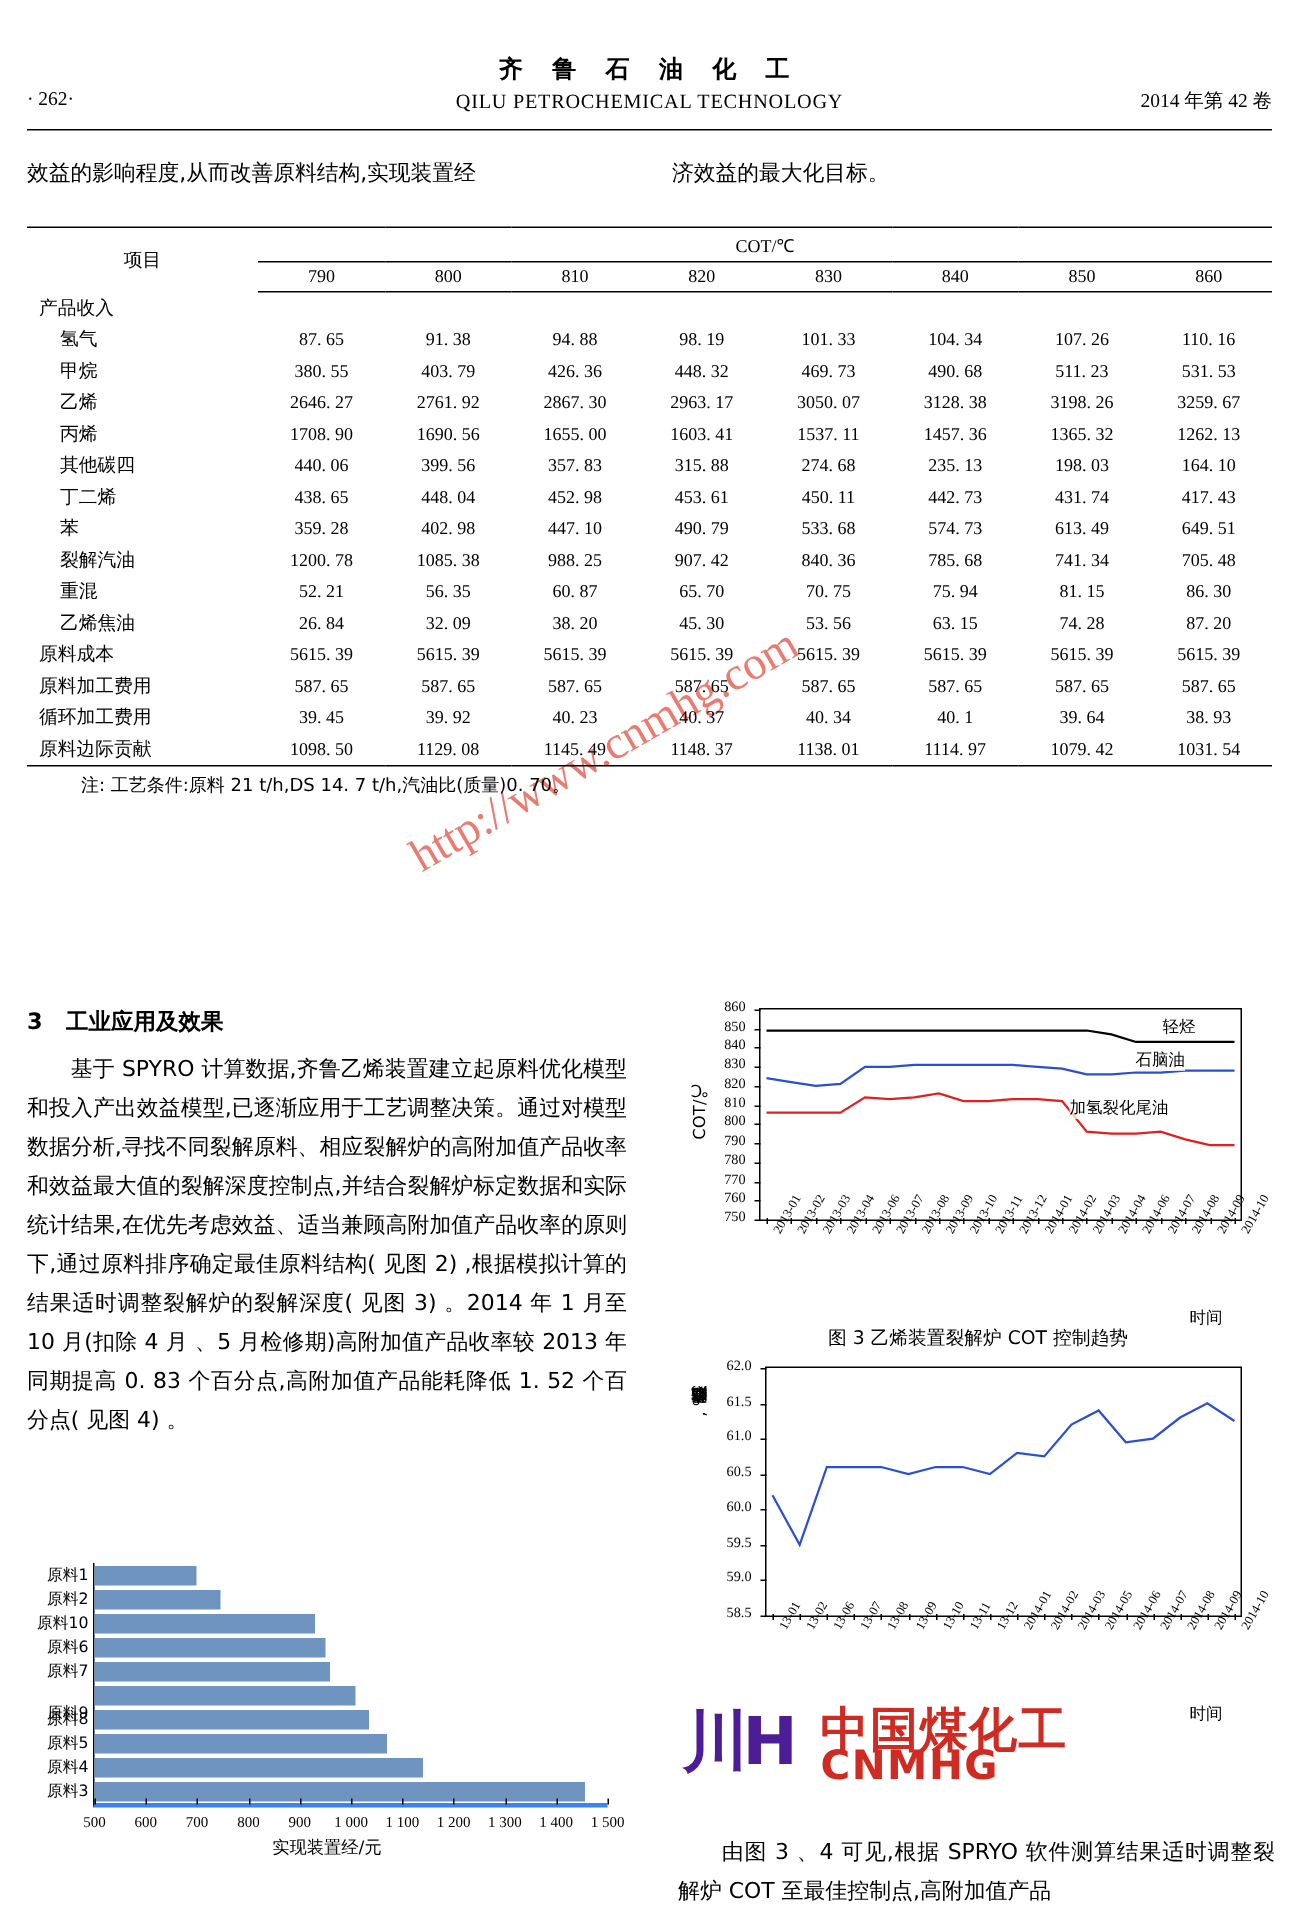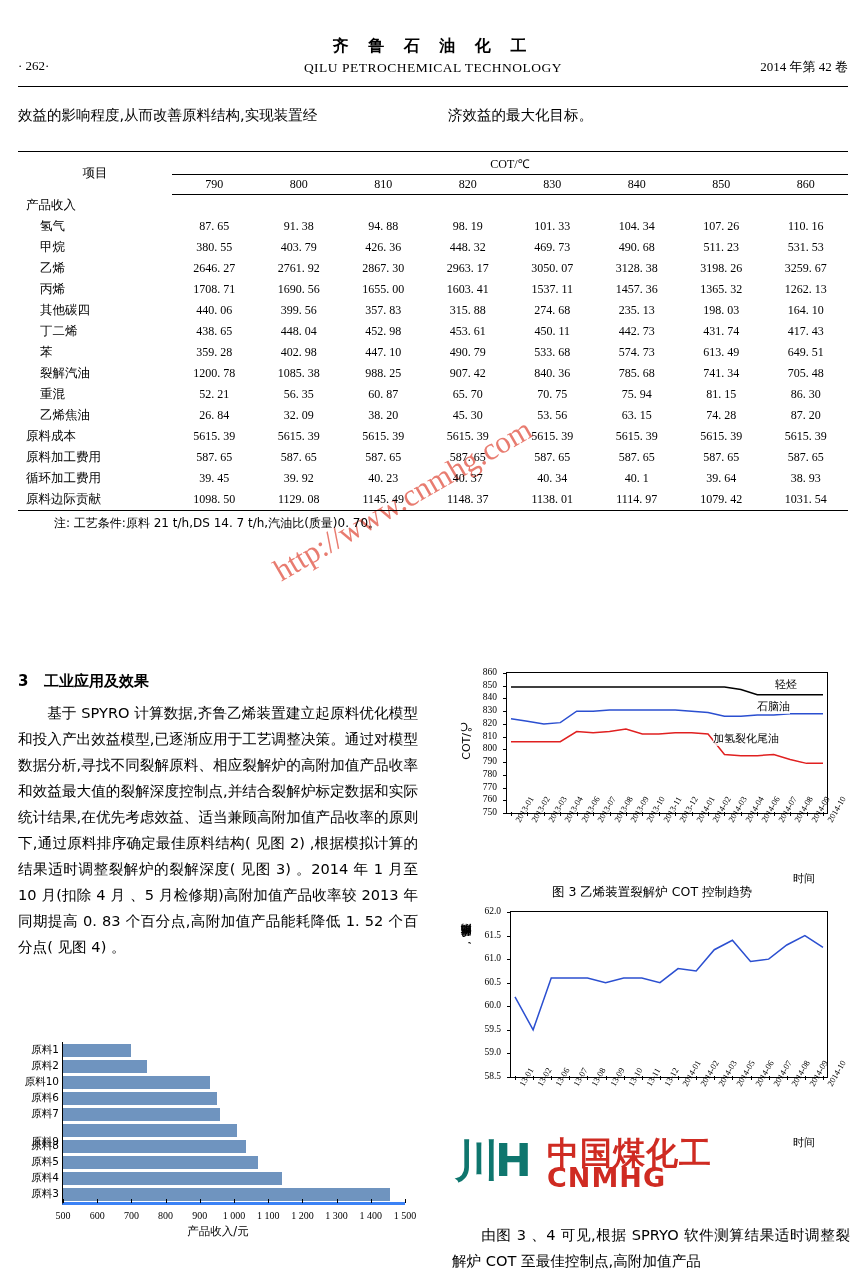--- a/index.html
+++ b/index.html
@@ -87,21 +87,21 @@
   }
   .bottom-col p { margin:0; text-indent:2em; }
 
   
   .wm-url {
     position:absolute; left:300px; top:420px; width:480px; height:260px;
     color:#e04a3a; font-size:31px; font-family:"Liberation Serif",serif;
     transform:rotate(-30deg); opacity:0.72; pointer-events:none; white-space:nowrap;
   }
   .wm-logo { position:absolute; left:455px; top:1130px; width:310px; height:70px; pointer-events:none; }
-  .wm-logo .mark { position:absolute; left:0; top:2px; font-size:44px; color:#0f766e; font-family:"DejaVu Sans",sans-serif; font-weight:bold; letter-spacing:-4px;}
+  .wm-logo .mark { position:absolute; left:0; top:2px; font-size:44px; color:#4c1d95; font-family:"DejaVu Sans",sans-serif; font-weight:bold; letter-spacing:-4px;}
   .wm-logo .cn { position:absolute; left:92px; top:2px; font-size:32px; color:#cf2b22; font-family:"DejaVu Sans",sans-serif; font-weight:bold; letter-spacing:1px;}
   .wm-logo .en { position:absolute; left:92px; top:32px; font-size:27px; color:#cf2b22; font-family:"DejaVu Sans",sans-serif; font-weight:bold; letter-spacing:1px;}
 </style>
 </head>
 <body>
 
 <div class="page">
 
   <div class="wm-url">http://www.cnmhg.com</div>
 
@@ -174,21 +174,21 @@
             <td>2761. 92</td>
             <td>2867. 30</td>
             <td>2963. 17</td>
             <td>3050. 07</td>
             <td>3128. 38</td>
             <td>3198. 26</td>
             <td>3259. 67</td>
           </tr>
           <tr>
             <td class="rowlabel indent">丙烯</td>
-            <td>1708. 71</td>
+            <td>1708. 90</td>
             <td>1690. 56</td>
             <td>1655. 00</td>
             <td>1603. 41</td>
             <td>1537. 11</td>
             <td>1457. 36</td>
             <td>1365. 32</td>
             <td>1262. 13</td>
           </tr>
           <tr>
             <td class="rowlabel indent">其他碳四</td>
@@ -351,21 +351,21 @@
         <div class="bar-xlab" style="left: 185.2px;">1 100</div>
         <div class="bar-tick" style="left: 239.4px;"></div>
         <div class="bar-xlab" style="left: 219.4px;">1 200</div>
         <div class="bar-tick" style="left: 273.6px;"></div>
         <div class="bar-xlab" style="left: 253.6px;">1 300</div>
         <div class="bar-tick" style="left: 307.8px;"></div>
         <div class="bar-xlab" style="left: 287.8px;">1 400</div>
         <div class="bar-tick" style="left: 342px;"></div>
         <div class="bar-xlab" style="left: 322px;">1 500</div>
       </div>
-    <div class="axis-title">产品收入/元</div>
+    <div class="axis-title">实现装置经/元</div>
   </div>
 
   <div class="fig3">
     <div class="yaxis-title">COT/℃</div>
     <div class="plot" id="fig3-plot">
         <svg width="320" height="140" style="position: absolute; left: 0px; top: 0px;">
           <polyline points="4,14 20.421052631578945,14 36.84210526315789,14 53.26315789473684,14 69.68421052631578,14 86.10526315789473,14 102.52631578947368,14 118.94736842105263,14 135.36842105263156,14 151.78947368421052,14 168.21052631578945,14 184.63157894736844,14 201.05263157894737,14 217.47368421052633,14 233.89473684210526,16.545454545454547 250.31578947368422,21.63636363636364 266.7368421052631,21.63636363636364 283.1578947368421,21.63636363636364 299.57894736842104,21.63636363636364 316,21.63636363636364" fill="none" stroke="#000000" stroke-width="1.5"></polyline>
           <polyline points="4,45.81818181818181 20.421052631578945,48.36363636363636 36.84210526315789,50.90909090909091 53.26315789473684,49.636363636363626 69.68421052631578,38.18181818181817 86.10526315789473,38.18181818181817 102.52631578947368,36.90909090909091 118.94736842105263,36.90909090909091 135.36842105263156,36.90909090909091 151.78947368421052,36.90909090909091 168.21052631578945,36.90909090909091 184.63157894736844,38.18181818181817 201.05263157894737,39.45454545454545 217.47368421052633,43.272727272727266 233.89473684210526,43.272727272727266 250.31578947368422,42 266.7368421052631,42 283.1578947368421,40.72727272727272 299.57894736842104,40.72727272727272 316,40.72727272727272" fill="none" stroke="#2b4fd0" stroke-width="1.5"></polyline>
           <polyline points="4,68.72727272727273 20.421052631578945,68.72727272727273 36.84210526315789,68.72727272727273 53.26315789473684,68.72727272727273 69.68421052631578,58.54545454545455 86.10526315789473,59.81818181818181 102.52631578947368,58.54545454545455 118.94736842105263,56 135.36842105263156,61.09090909090909 151.78947368421052,61.09090909090909 168.21052631578945,59.81818181818181 184.63157894736844,59.81818181818181 201.05263157894737,61.09090909090909 217.47368421052633,81.45454545454547 233.89473684210526,82.72727272727272 250.31578947368422,82.72727272727272 266.7368421052631,81.45454545454547 283.1578947368421,86.54545454545455 299.57894736842104,90.36363636363636 316,90.36363636363636" fill="none" stroke="#e02020" stroke-width="1.5"></polyline>
         </svg>

